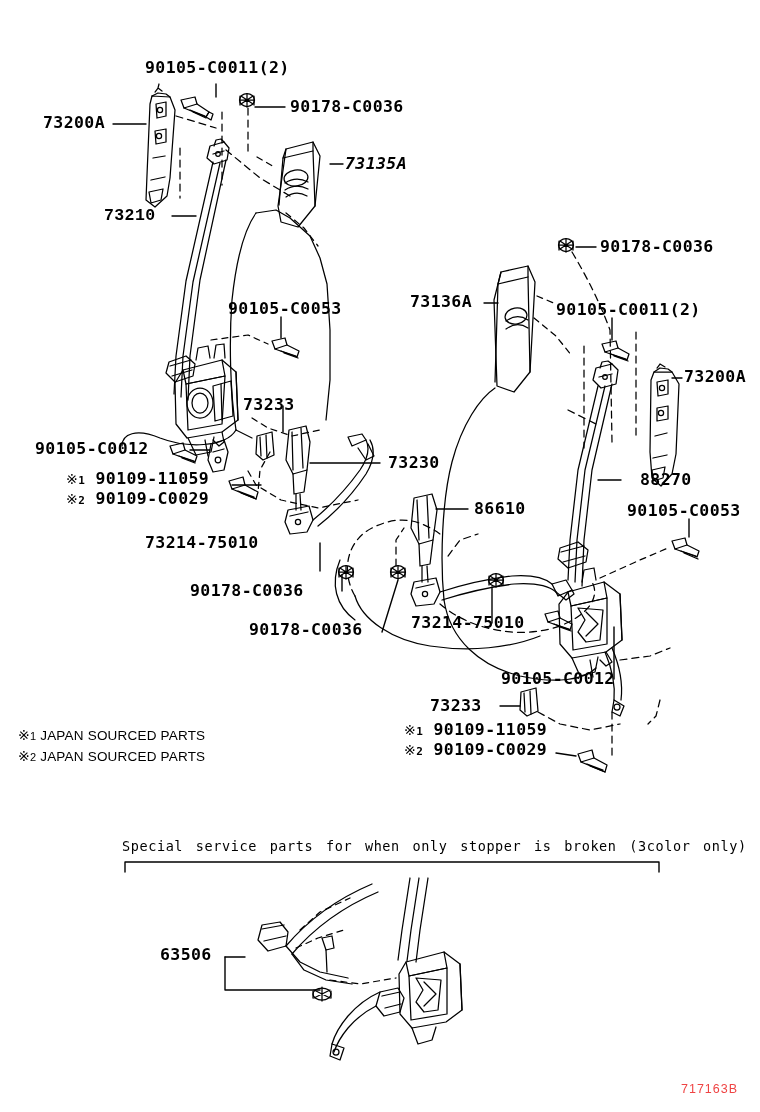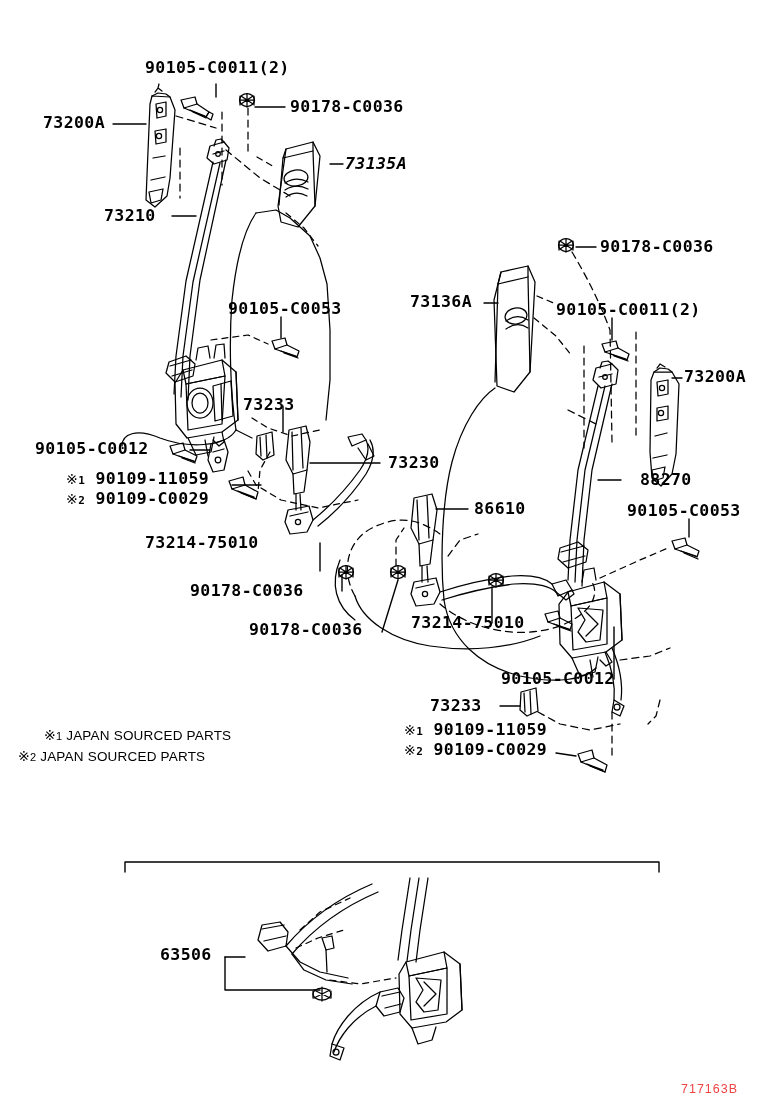--- a/index.html
+++ b/index.html
@@ -442,21 +442,21 @@
         <circle cx="336" cy="1052" r="3"></circle>
       </g>
 
     </g>
   </svg>
 
   <div class="lbl" style="left:145px;top:60px;">90105-C0011(2)</div>
   <div class="lbl" style="left:43px;top:115px;">73200A</div>
   <div class="lbl" style="left:290px;top:99px;">90178-C0036</div>
   <div class="lbl" style="left:345px;top:156px;font-style:italic;">73135A</div>
-  <div class="lbl" style="left:104px;top:208px;">73210</div>
+  <div class="lbl" style="left:104px;top:208px;font-family:Liberation Mono, monospace;">73210</div>
   <div class="lbl" style="left:228px;top:301px;">90105-C0053</div>
 
   <div class="lbl" style="left:410px;top:294px;">73136A</div>
   <div class="lbl" style="left:600px;top:239px;">90178-C0036</div>
   <div class="lbl" style="left:556px;top:302px;">90105-C0011(2)</div>
   <div class="lbl" style="left:684px;top:369px;">73200A</div>
 
   <div class="lbl" style="left:243px;top:397px;">73233</div>
   <div class="lbl" style="left:35px;top:441px;">90105-C0012</div>
 
@@ -473,19 +473,20 @@
   <div class="lbl" style="left:249px;top:622px;">90178-C0036</div>
   <div class="lbl" style="left:411px;top:615px;">73214-75010</div>
   <div class="lbl" style="left:501px;top:671px;">90105-C0012</div>
 
   <div class="lbl" style="left:430px;top:698px;">73233</div>
   <div class="lbl" style="left:404px;top:722px;"><span class="star">※</span><span class="sfx">1</span> <span>90109-11059</span></div>
   <div class="lbl" style="left:404px;top:742px;"><span class="star">※</span><span class="sfx">2</span> <span>90109-C0029</span></div>
 
   <div class="lbl" style="left:160px;top:947px;">63506</div>
 
-  <div class="note" style="left:18px;top:727px;margin-left:26px;"><span class="star">※</span><span class="sfx">1</span> <span>JAPAN SOURCED PARTS</span></div>
+  <div class="note" style="left:18px;top:727px;"><span class="star">※</span><span class="sfx">1</span> <span>JAPAN SOURCED PARTS</span></div>
   <div class="note" style="left:18px;top:748px;"><span class="star">※</span><span class="sfx">2</span> <span>JAPAN SOURCED PARTS</span></div>
 
+  <div class="caption" style="left:122px;top:838px;">Special service parts for when only stopper is broken (3color only)</div>
 
   <div class="code" style="left:681px;top:1082px;">717163B</div>
 
 </div>
 
 </body></html>

